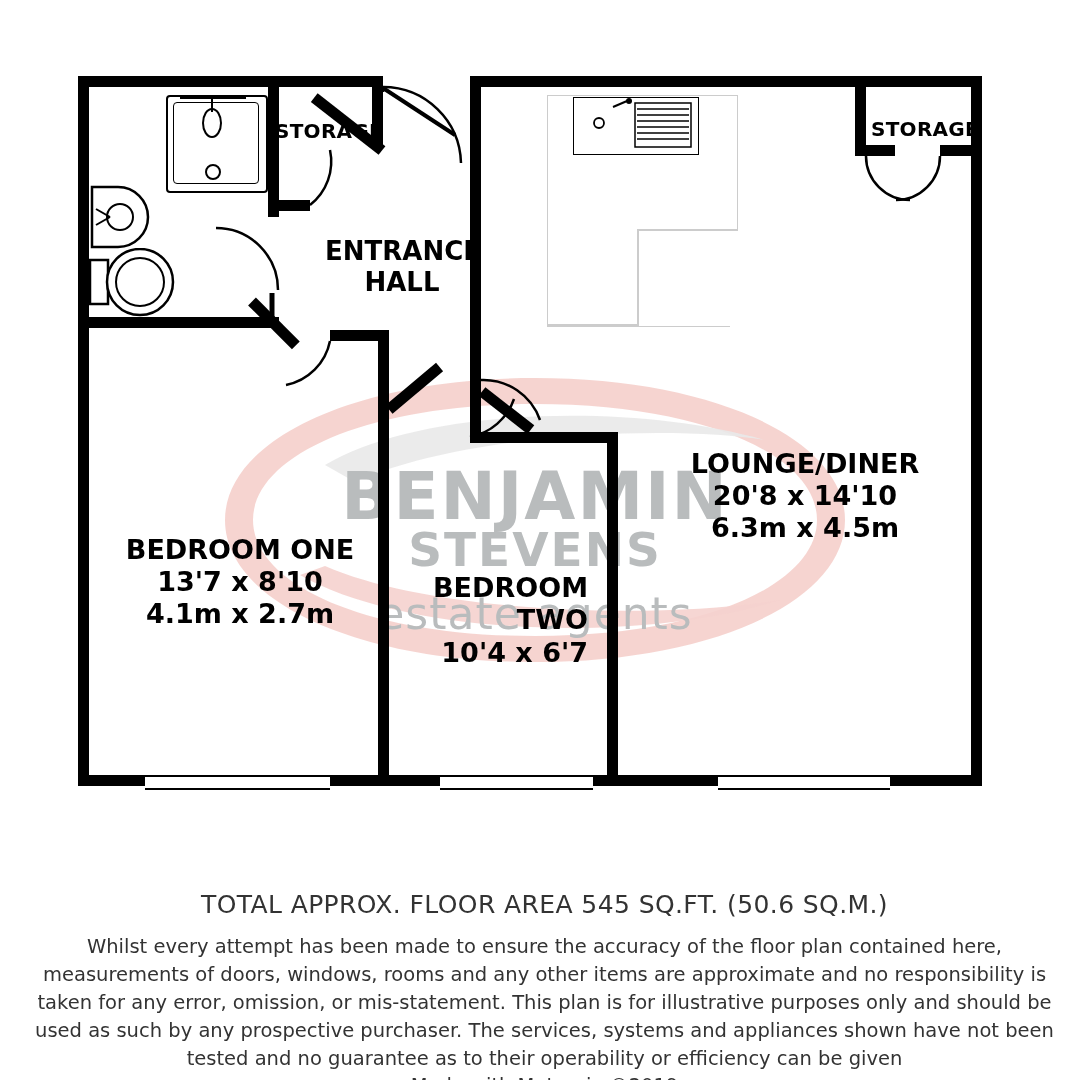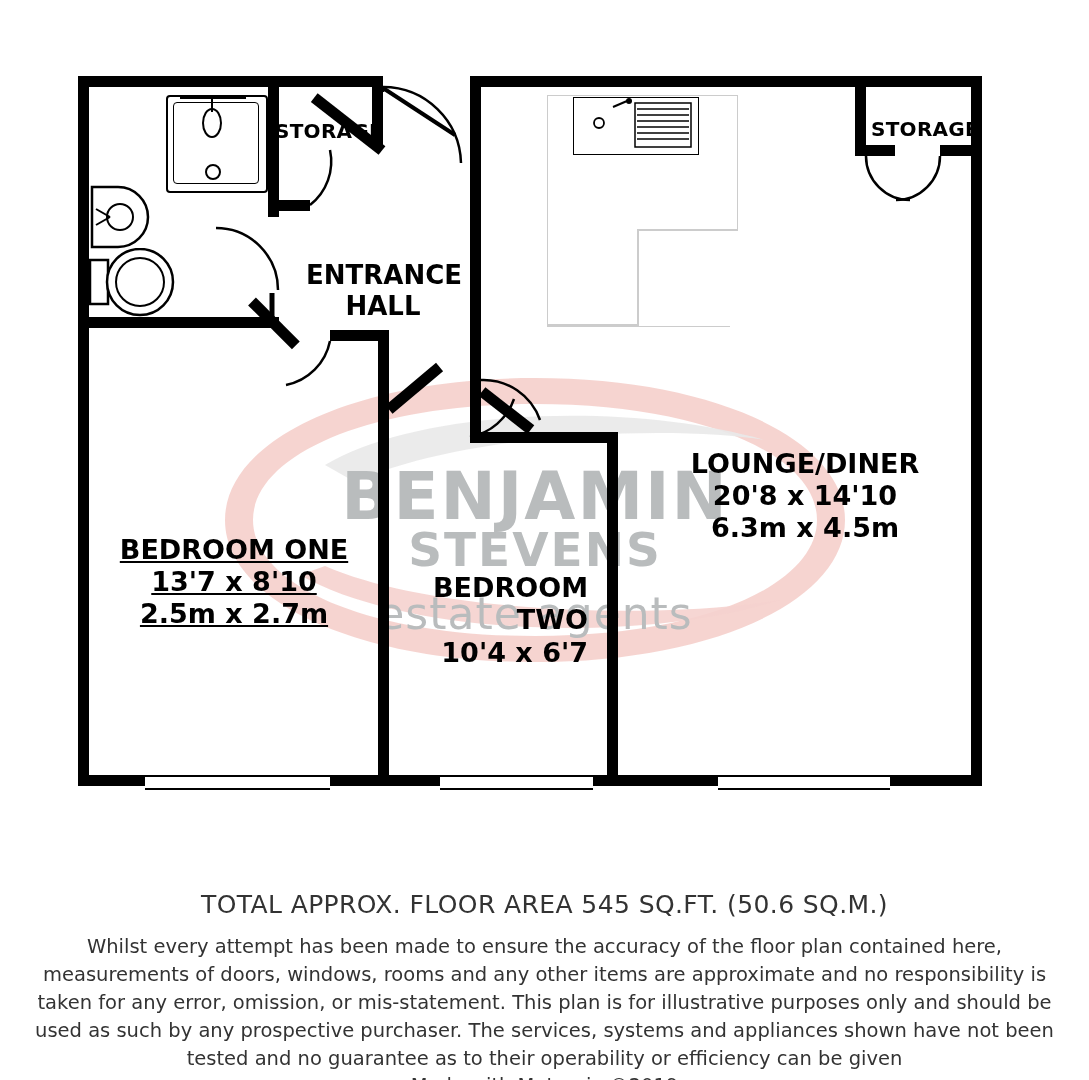--- a/index.html
+++ b/index.html
@@ -248,38 +248,38 @@
     <line x1="64" y1="24" x2="116" y2="24" stroke="#000" stroke-width="1.5"></line>
     <line x1="64" y1="30" x2="116" y2="30" stroke="#000" stroke-width="1.5"></line>
     <line x1="64" y1="36" x2="116" y2="36" stroke="#000" stroke-width="1.5"></line>
     <line x1="64" y1="42" x2="116" y2="42" stroke="#000" stroke-width="1.5"></line>
   </svg>
 
   <div class="label small" style="left:274px; top:120px; width:110px;">
     <div>STORAGE</div>
   </div>
 
-  <div class="label room multi" style="left:306px; top:236px; width:154px;margin-top:24px;">
+  <div class="label room multi" style="left:325px; top:236px; width:154px;">
     <div>ENTRANCE HALL</div>
   </div>
 
   <div class="label small" style="left:866px; top:118px; width:118px;">
     <div>STORAGE</div>
   </div>
 
   <div class="label big" style="left:660px; top:448px; width:290px;">
     <div>LOUNGE/DINER</div>
     <div>20'8 x 14'10</div>
     <div>6.3m x 4.5m</div>
   </div>
 
-  <div class="label big" style="left:89px; top:534px; width:290px;text-decoration:underline;">
+  <div class="label big" style="left:95px; top:534px; width:290px;">
     <div>BEDROOM ONE</div>
     <div>13'7 x 8'10</div>
-    <div>2.5m x 2.7m</div>
+    <div>4.1m x 2.7m</div>
   </div>
 
   <div class="label big multi" style="left:412px; top:572px; width:176px;text-align:right;">
     <div>BEDROOM TWO</div>
     <div>10'4 x 6'7</div>
   </div>
 
 </div>
 
 <div class="footer">

